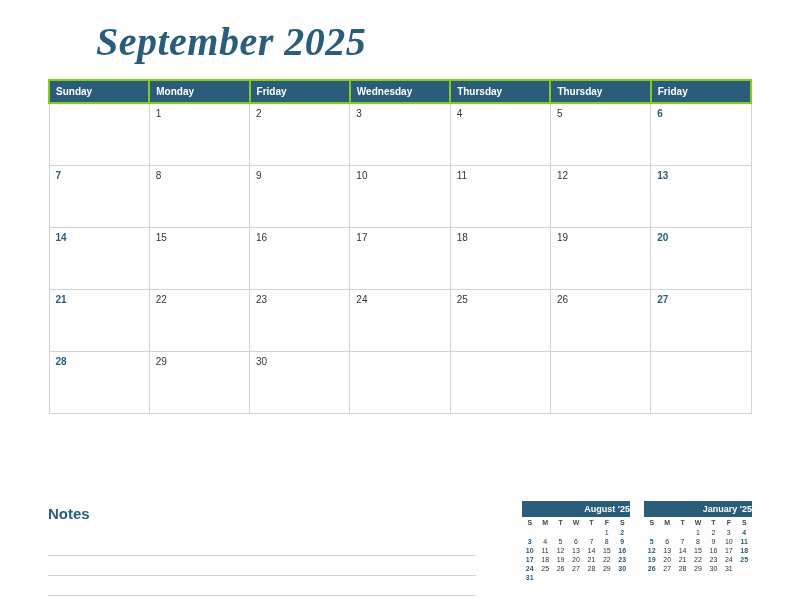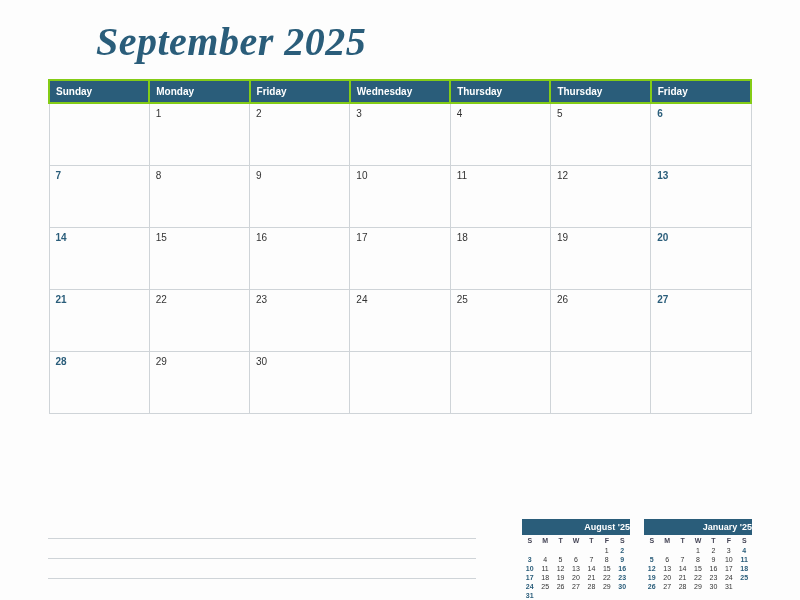--- a/index.html
+++ b/index.html
@@ -154,20 +154,21 @@
       <td class="blank"></td>
       <td class="blank"></td>
       <td class="blank"></td>
       <td class="we blank"></td>
     </tr>
   </tbody>
 </table>
 
 <div class="footer">
   <div class="notes">
+    <div class="notes-h">Notes</div>
     <div class="note-line"></div>
     <div class="note-line"></div>
     <div class="note-line"></div>
   </div>
 
   <div class="minis">
     <div class="mini">
       <div class="mini-h">August '25</div>
       <table>
         <thead>

